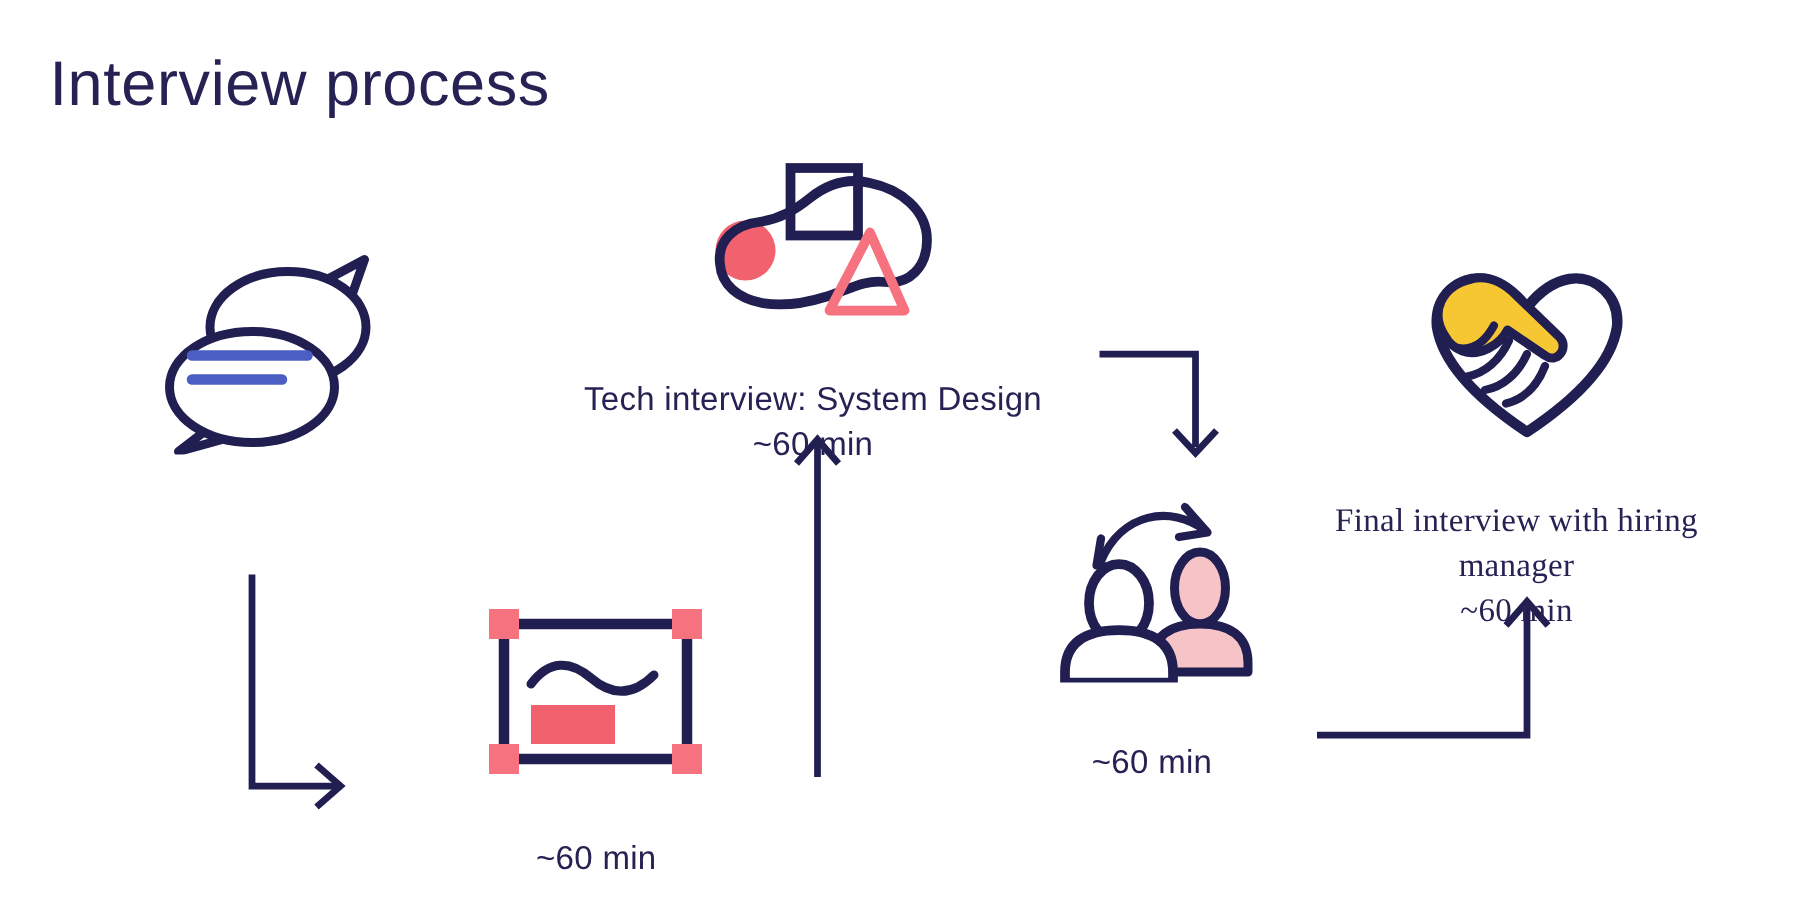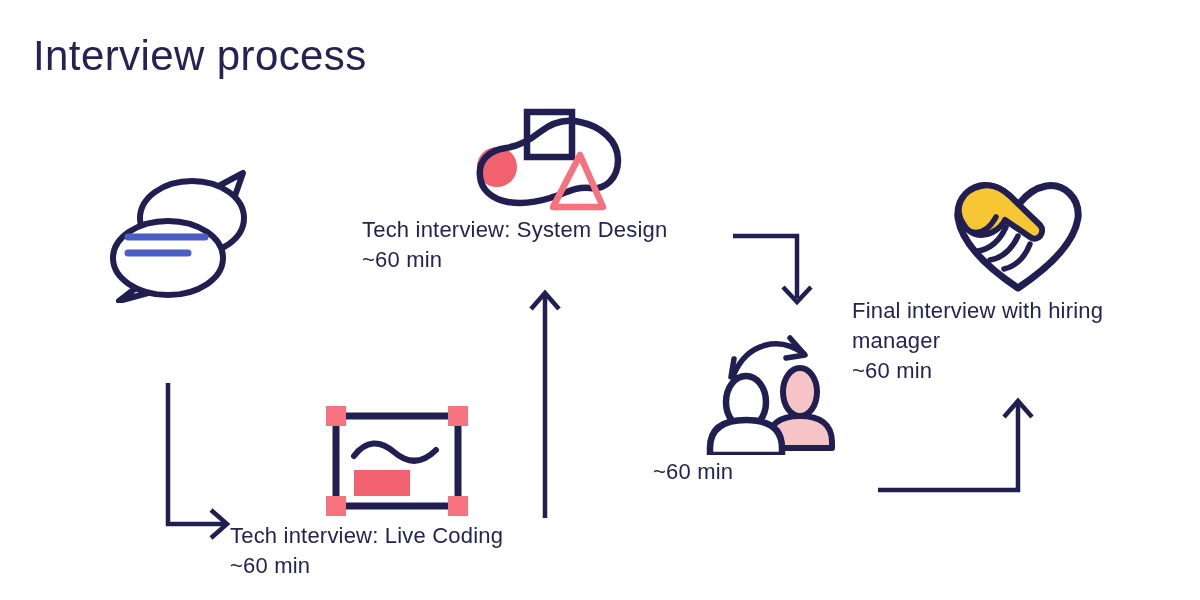--- a/index.html
+++ b/index.html
@@ -12,34 +12,34 @@
     overflow:hidden;
   }
   .title{
     position:absolute;left:33px;top:32px;margin:0;
     font-size:42px;font-weight:500;letter-spacing:.4px;
     color:#262253;line-height:1.15;
   }
   .arrows{position:absolute;left:0;top:0;width:1200px;height:600px;}
   .icon{position:absolute;display:block;}
   .caption{
-    position:absolute;text-align:left;
+    position:absolute;text-align:center;
     font-size:22px;line-height:30px;font-weight:400;
-    color:#262253;letter-spacing:.2px;
+    color:#262253;letter-spacing:.2px;margin-top:36px;
   }
   .s1-icon{left:103px;top:163px;width:152px;height:140px;}
   .s1-cap{left:15px;top:309px;width:332px;}
   .s2-icon{left:322px;top:402px;width:150px;height:118px;}
   .s2-cap{left:230px;top:521px;width:335px;}
   .s3-icon{left:472px;top:98px;width:155px;height:115px;}
   .s3-cap{left:362px;top:215px;width:360px;}
   .s4-icon{left:698px;top:330px;width:152px;height:125px;}
   .s4-cap{left:653px;top:457px;width:230px;}
   .s5-icon{left:948px;top:170px;width:140px;height:125px;}
-  .s5-cap{left:852px;top:296px;width:262px;}
+  .s5-cap{left:880px;top:296px;width:262px;font-family:Liberation Serif, serif;}
 </style>
 </head>
 <body>
 
 <div class="canvas">
 
   <h1 class="title">Interview process</h1>
 
   <svg class="arrows" viewBox="0 0 1200 600" fill="none">
     <g stroke="#211e51" stroke-width="4.5" fill="none">
@@ -71,21 +71,20 @@
     <svg class="icon s2-icon" viewBox="0 0 150 118">
       <rect x="14" y="14" width="122" height="90" fill="#ffffff" stroke="#211e51" stroke-width="7"></rect>
       <path d="M32,54 C44,38 58,38 72,50 C86,62 100,62 114,48" stroke="#211e51" stroke-width="6" fill="none" stroke-linecap="round"></path>
       <rect x="32" y="68" width="56" height="26" fill="#f2616e"></rect>
       <rect x="4" y="4" width="20" height="20" fill="#f5727e"></rect>
       <rect x="126" y="4" width="20" height="20" fill="#f5727e"></rect>
       <rect x="4" y="94" width="20" height="20" fill="#f5727e"></rect>
       <rect x="126" y="94" width="20" height="20" fill="#f5727e"></rect>
     </svg>
     <div class="caption s2-cap">
-      <div>Tech interview: Live Coding</div>
       <div>~60 min</div>
 
     </div>
   </div>
 
   <div>
     <svg class="icon s3-icon" viewBox="0 0 155 115">
       <circle cx="25" cy="69" r="20" fill="#f2616e"></circle>
       <path d="M8,78 C6,62 18,52 34,50 C48,48 58,42 68,34 C78,26 92,20 108,24 C128,28 146,42 146,62 C146,80 134,92 118,90 C104,88 92,96 78,100 C62,105 48,106 36,104 C20,101 9,92 8,78 Z" fill="none" stroke="#211e51" stroke-width="6.5"></path>
       <rect x="55" y="14" width="45" height="45" fill="none" stroke="#211e51" stroke-width="6.5"></rect>

